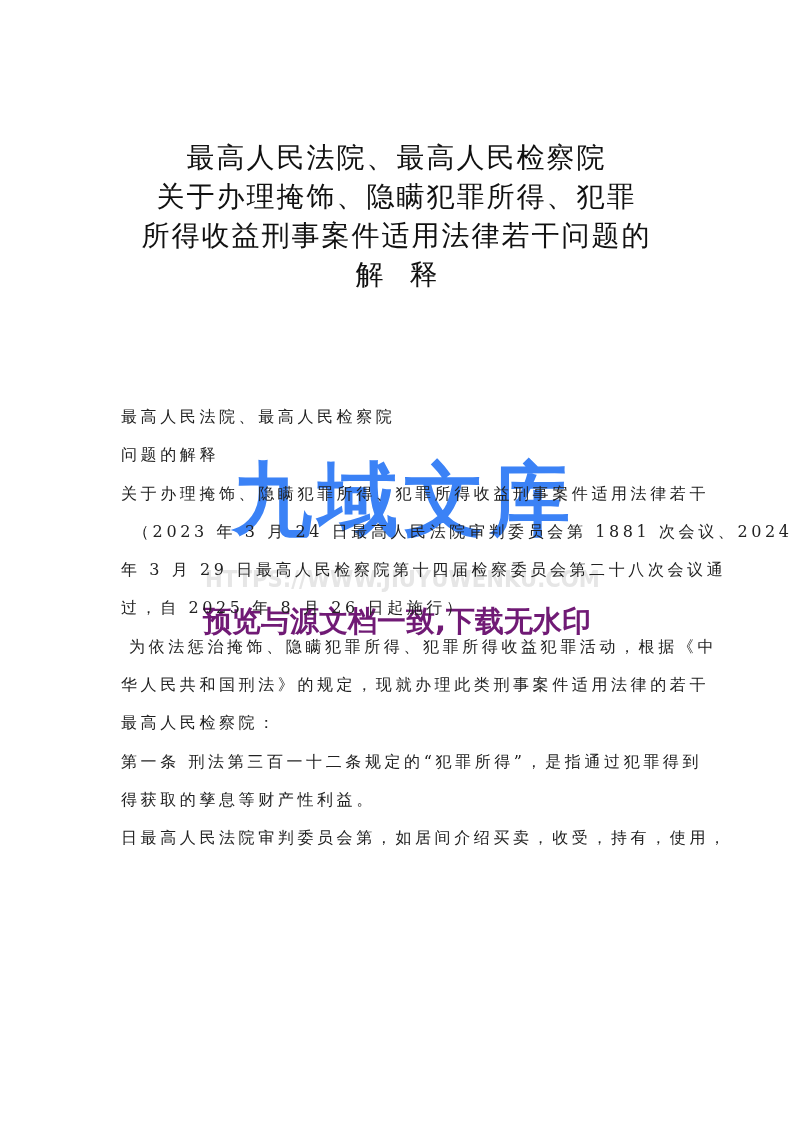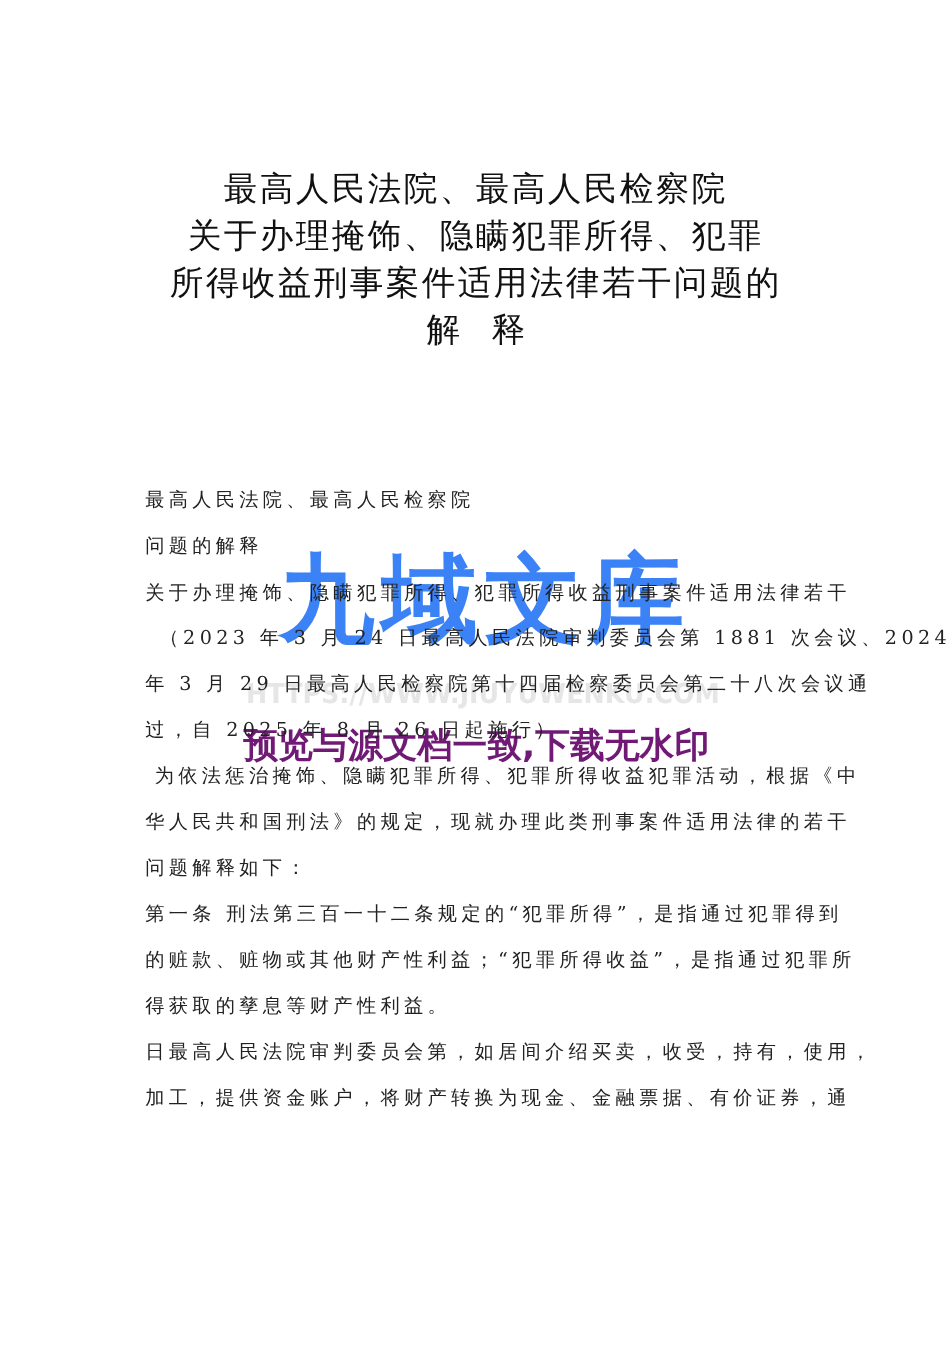--- a/index.html
+++ b/index.html
@@ -64,21 +64,19 @@
 
   <div class="body-text">
     <span class="line">最高人民法院、最高人民检察院</span>
     <span class="line">问题的解释</span>
     <span class="line">关于办理掩饰、隐瞒犯罪所得、犯罪所得收益刑事案件适用法律若干</span>
     <span class="line indent1">（2023 年 3 月 24 日最高人民法院审判委员会第 1881 次会议、2024</span>
     <span class="line">年 3 月 29 日最高人民检察院第十四届检察委员会第二十八次会议通</span>
     <span class="line">过，自 2025 年 8 月 26 日起施行）</span>
     <span class="line indent2">为依法惩治掩饰、隐瞒犯罪所得、犯罪所得收益犯罪活动，根据《中</span>
     <span class="line">华人民共和国刑法》的规定，现就办理此类刑事案件适用法律的若干</span>
-    <span class="line">问题解释如下：</span>
+    <span class="line">最高人民检察院：</span>
     <span class="line">第一条 刑法第三百一十二条规定的“犯罪所得”，是指通过犯罪得到</span>
-    <span class="line">的赃款、赃物或其他财产性利益；“犯罪所得收益”，是指通过犯罪所</span>
     <span class="line">得获取的孳息等财产性利益。</span>
     <span class="line">日最高人民法院审判委员会第，如居间介绍买卖，收受，持有，使用，</span>
-    <span class="line">加工，提供资金账户，将财产转换为现金、金融票据、有价证券，通</span>
   </div>
 
 </div>
 
 </body></html>

